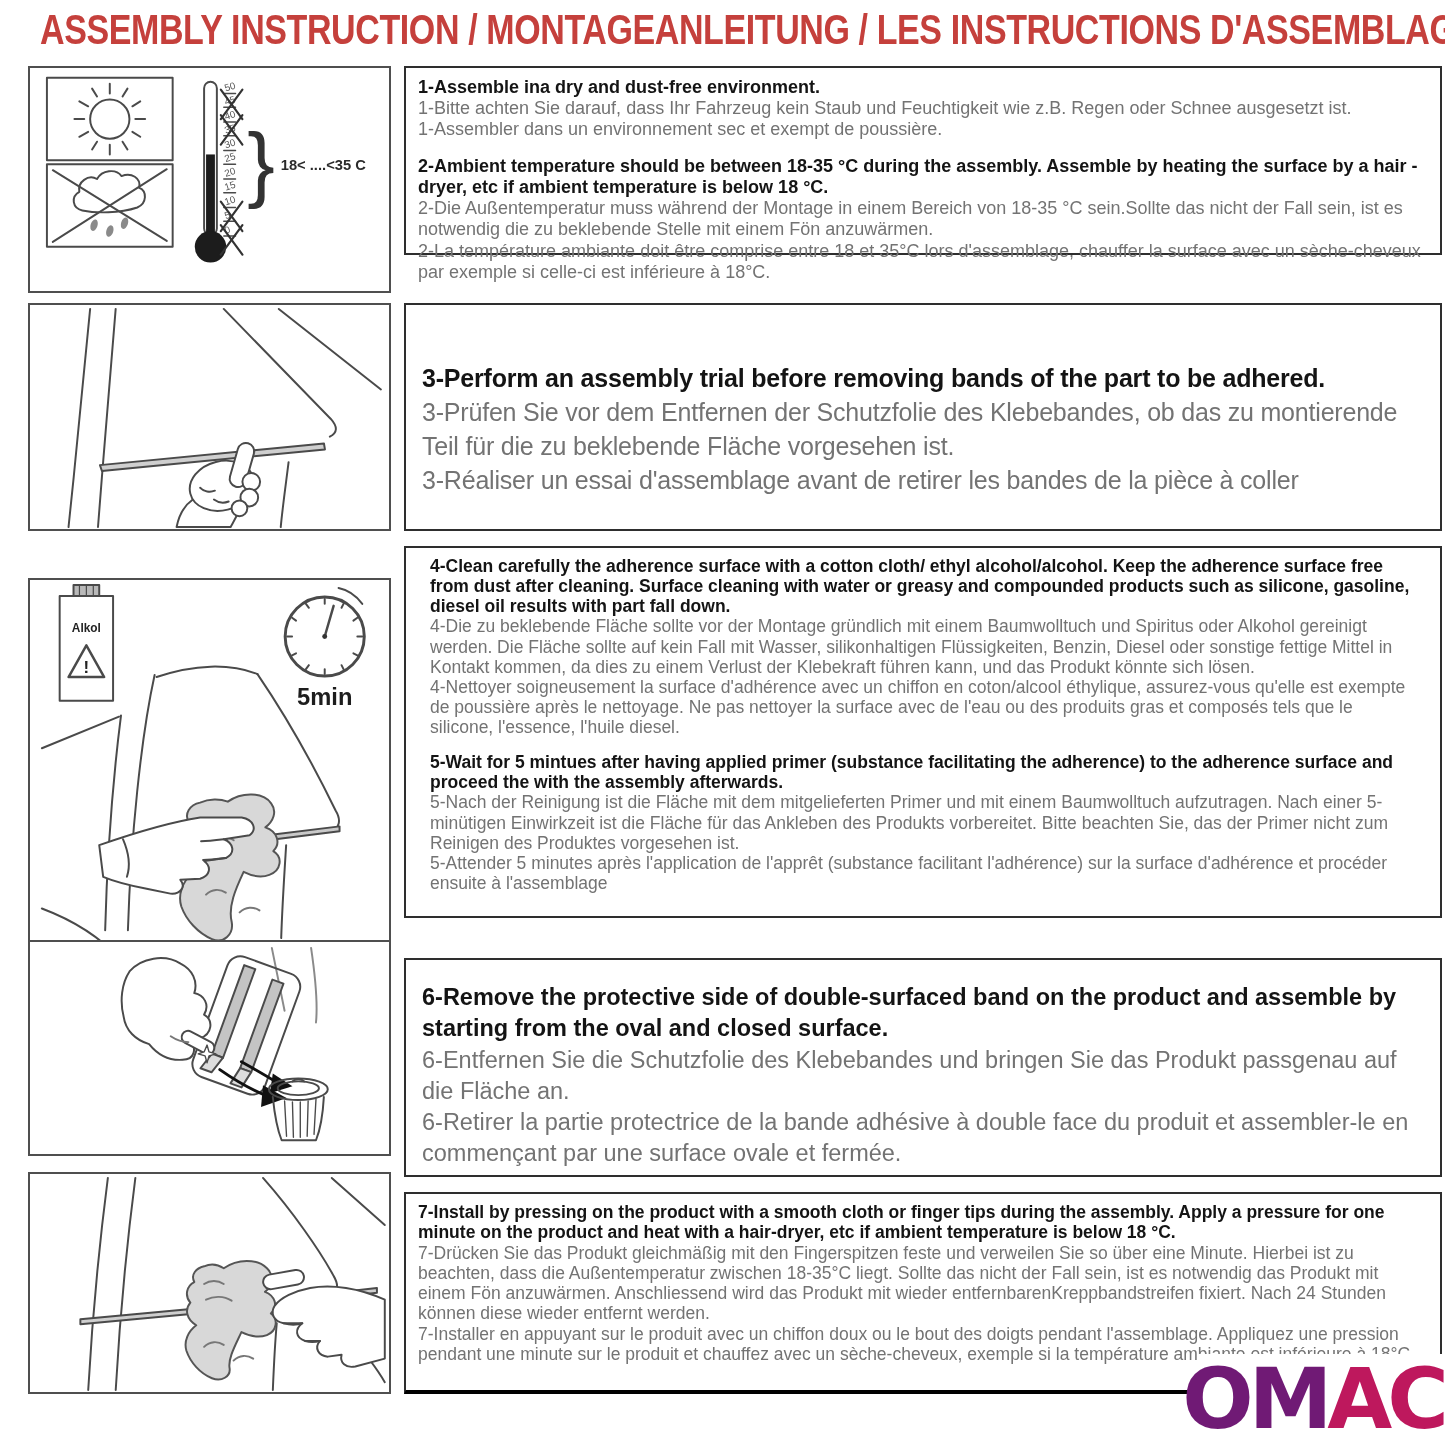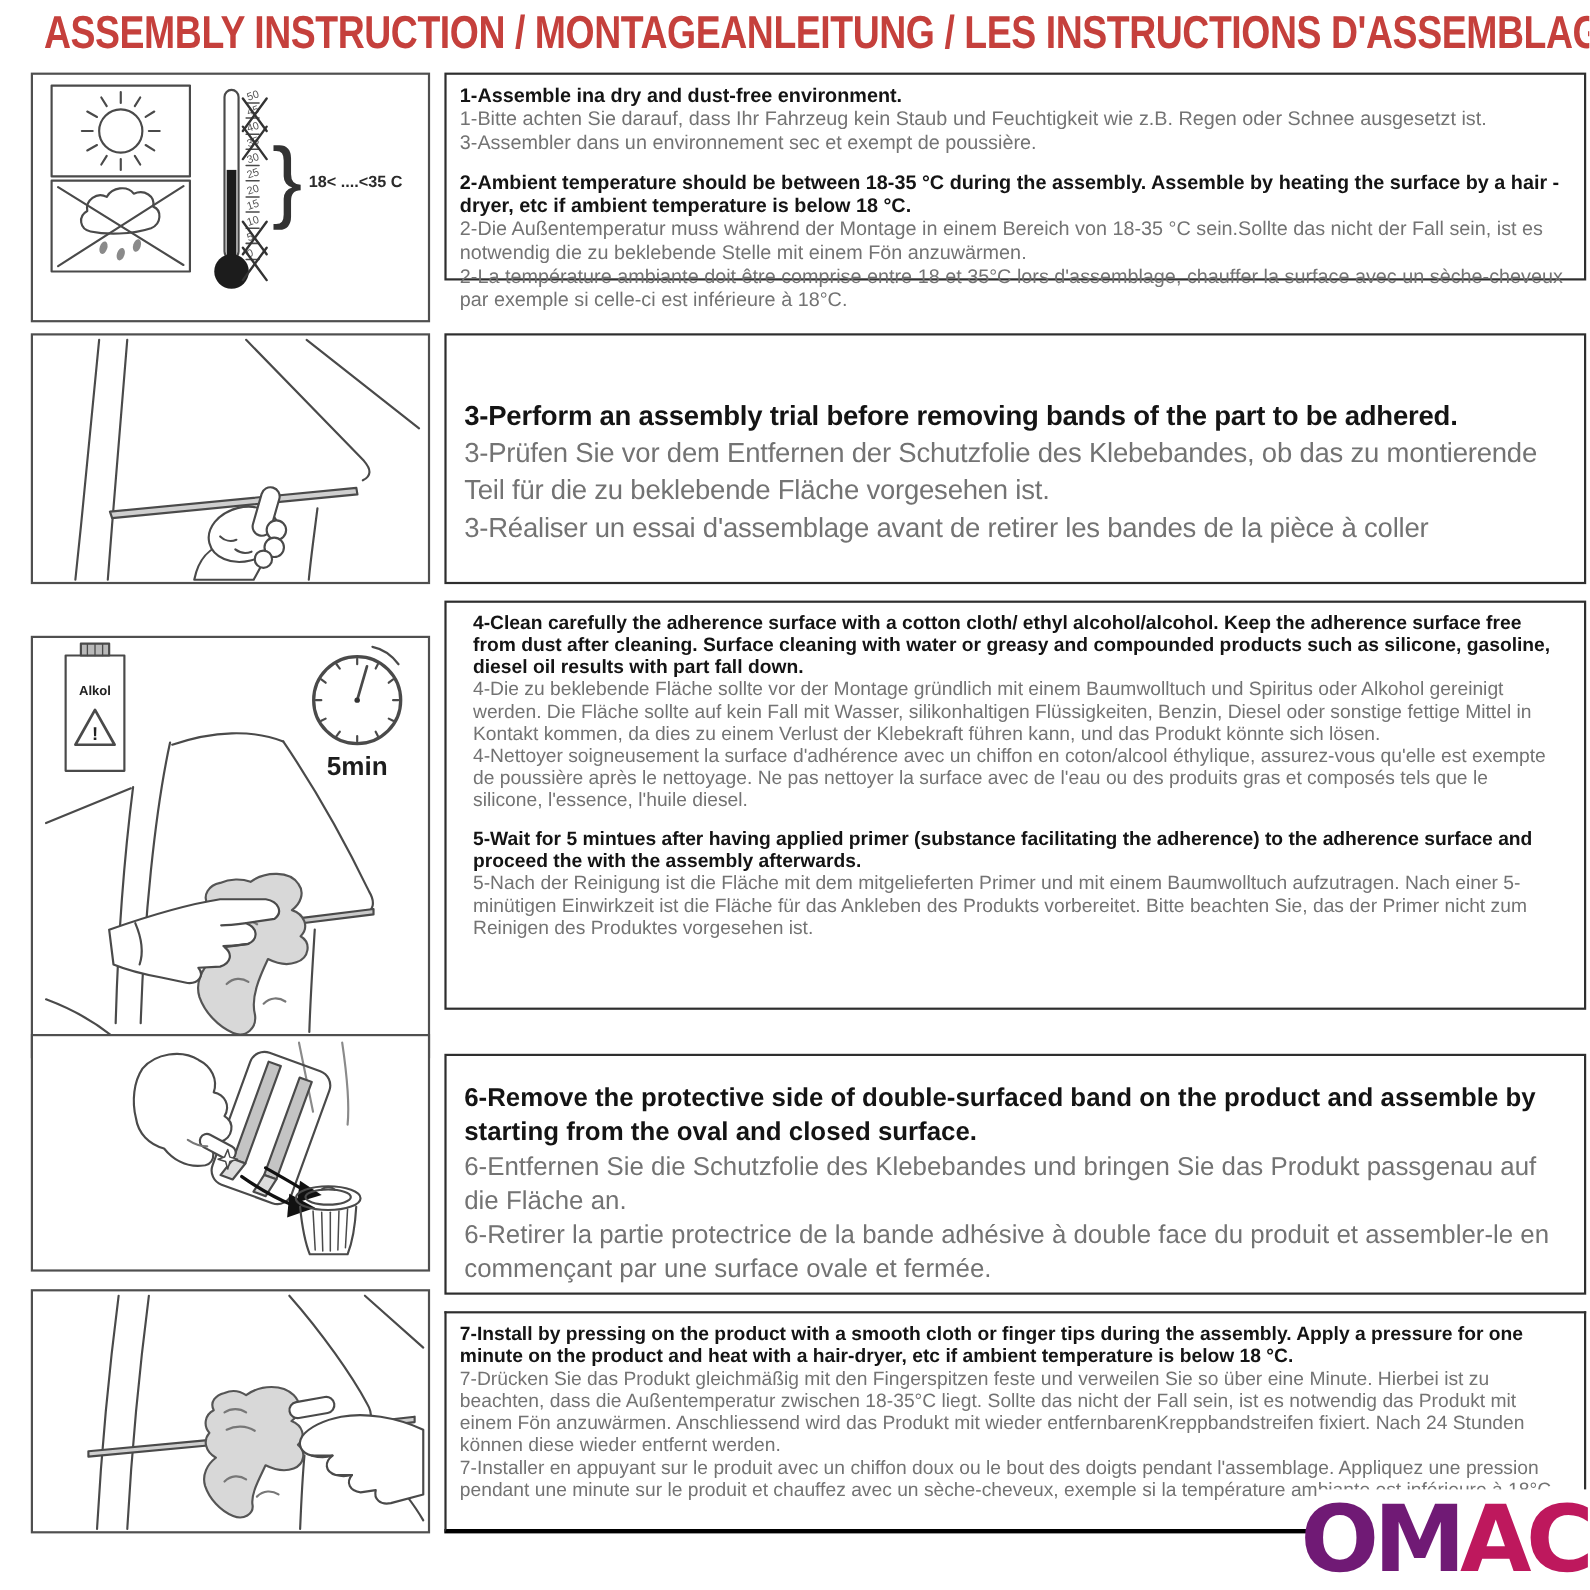--- a/index.html
+++ b/index.html
@@ -105,21 +105,21 @@
           </g>
           <text x="220" y="126" font-size="84" font-weight="200" fill="#333" stroke="none">}</text>
           <text x="254" y="104" font-size="15" font-weight="700" fill="#2b2b2b" stroke="none">18&lt; ....&lt;35 C</text>
         </g>
       </g>
     </svg>
   </div>
   <div class="tbox t1" style="top:66px;height:189px;">
     <p class="b">1-Assemble ina dry and dust-free environment.</p>
     <p>1-Bitte achten Sie darauf, dass Ihr Fahrzeug kein Staub und Feuchtigkeit wie z.B. Regen oder Schnee ausgesetzt ist.</p>
-    <p>3-Assembler dans un environnement sec et exempt de poussière.</p>
+    <p>1-Assembler dans un environnement sec et exempt de poussière.</p>
     <p class="b gap">2-Ambient temperature should be between 18-35 °C  during the assembly. Assemble by heating the surface by a hair -dryer, etc if ambient temperature is below 18 °C.</p>
     <p>2-Die Außentemperatur muss während der Montage in einem Bereich von 18-35 °C  sein.Sollte das nicht der Fall sein, ist es notwendig die zu beklebende Stelle mit einem Fön anzuwärmen.</p>
     <p>2-La température ambiante doit être comprise entre 18 et 35°C lors d'assemblage, chauffer la surface avec un sèche-cheveux par exemple si celle-ci est inférieure à 18°C.</p>
   </div>
 
   <div class="ibox" style="top:303px;height:228px;">
     <svg viewBox="0 0 363 228">
       <g stroke="#4a4a4a" stroke-width="2" fill="none" stroke-linecap="round" stroke-linejoin="round">
         <path d="M60 4 C54 70 46 150 38 226"></path>
         <path d="M86 4 C80 70 74 150 68 226"></path>
@@ -205,20 +205,21 @@
         </g>
       </g>
     </svg>
   </div>
   <div class="tbox t3" style="top:546px;height:372px;">
     <p class="b">4-Clean carefully the adherence surface with a cotton cloth/ ethyl alcohol/alcohol. Keep the adherence surface free from dust after cleaning. Surface cleaning with water or greasy and compounded products such as silicone, gasoline, diesel oil results with part fall down.</p>
     <p>4-Die zu beklebende Fläche sollte vor der Montage gründlich mit einem Baumwolltuch und Spiritus oder Alkohol gereinigt werden. Die Fläche sollte auf kein Fall mit Wasser, silikonhaltigen Flüssigkeiten, Benzin, Diesel oder sonstige fettige Mittel in Kontakt kommen, da dies zu einem Verlust der Klebekraft führen kann, und das Produkt könnte sich lösen.</p>
     <p>4-Nettoyer soigneusement la surface d'adhérence avec un chiffon en coton/alcool éthylique, assurez-vous qu'elle est exempte de poussière après le nettoyage. Ne pas nettoyer la surface avec de l'eau ou des produits gras et composés tels que le silicone, l'essence, l'huile diesel.</p>
     <p class="b gap">5-Wait for 5 mintues after having applied primer (substance facilitating the adherence) to the adherence surface and proceed the with the assembly afterwards.</p>
     <p>5-Nach der Reinigung ist die Fläche mit dem mitgelieferten Primer und mit einem Baumwolltuch aufzutragen. Nach einer 5-minütigen Einwirkzeit ist die Fläche für das Ankleben des Produkts vorbereitet. Bitte beachten Sie, das der Primer nicht zum Reinigen des Produktes vorgesehen ist.</p>
+    <p>5-Attender 5 minutes après l'application de l'apprêt (substance facilitant l'adhérence) sur la surface d'adhérence et procéder ensuite à l'assemblage</p>
   </div>
 
   <div class="ibox" style="top:940px;height:216px;">
     <svg viewBox="0 0 363 216">
       <g stroke="#4a4a4a" stroke-width="2" fill="none" stroke-linecap="round" stroke-linejoin="round">
         <path d="M245 6 L258 70" stroke="#8a8a8a"></path>
         <path d="M285 6 C290 40 292 62 290 82" stroke="#8a8a8a"></path>
         <g>
           <rect x="180" y="20" width="78" height="130" rx="14" transform="rotate(20 219 85)"></rect>
           <rect x="196" y="28" width="12" height="96" fill="#c4c4c4" transform="rotate(20 219 85)"></rect>

